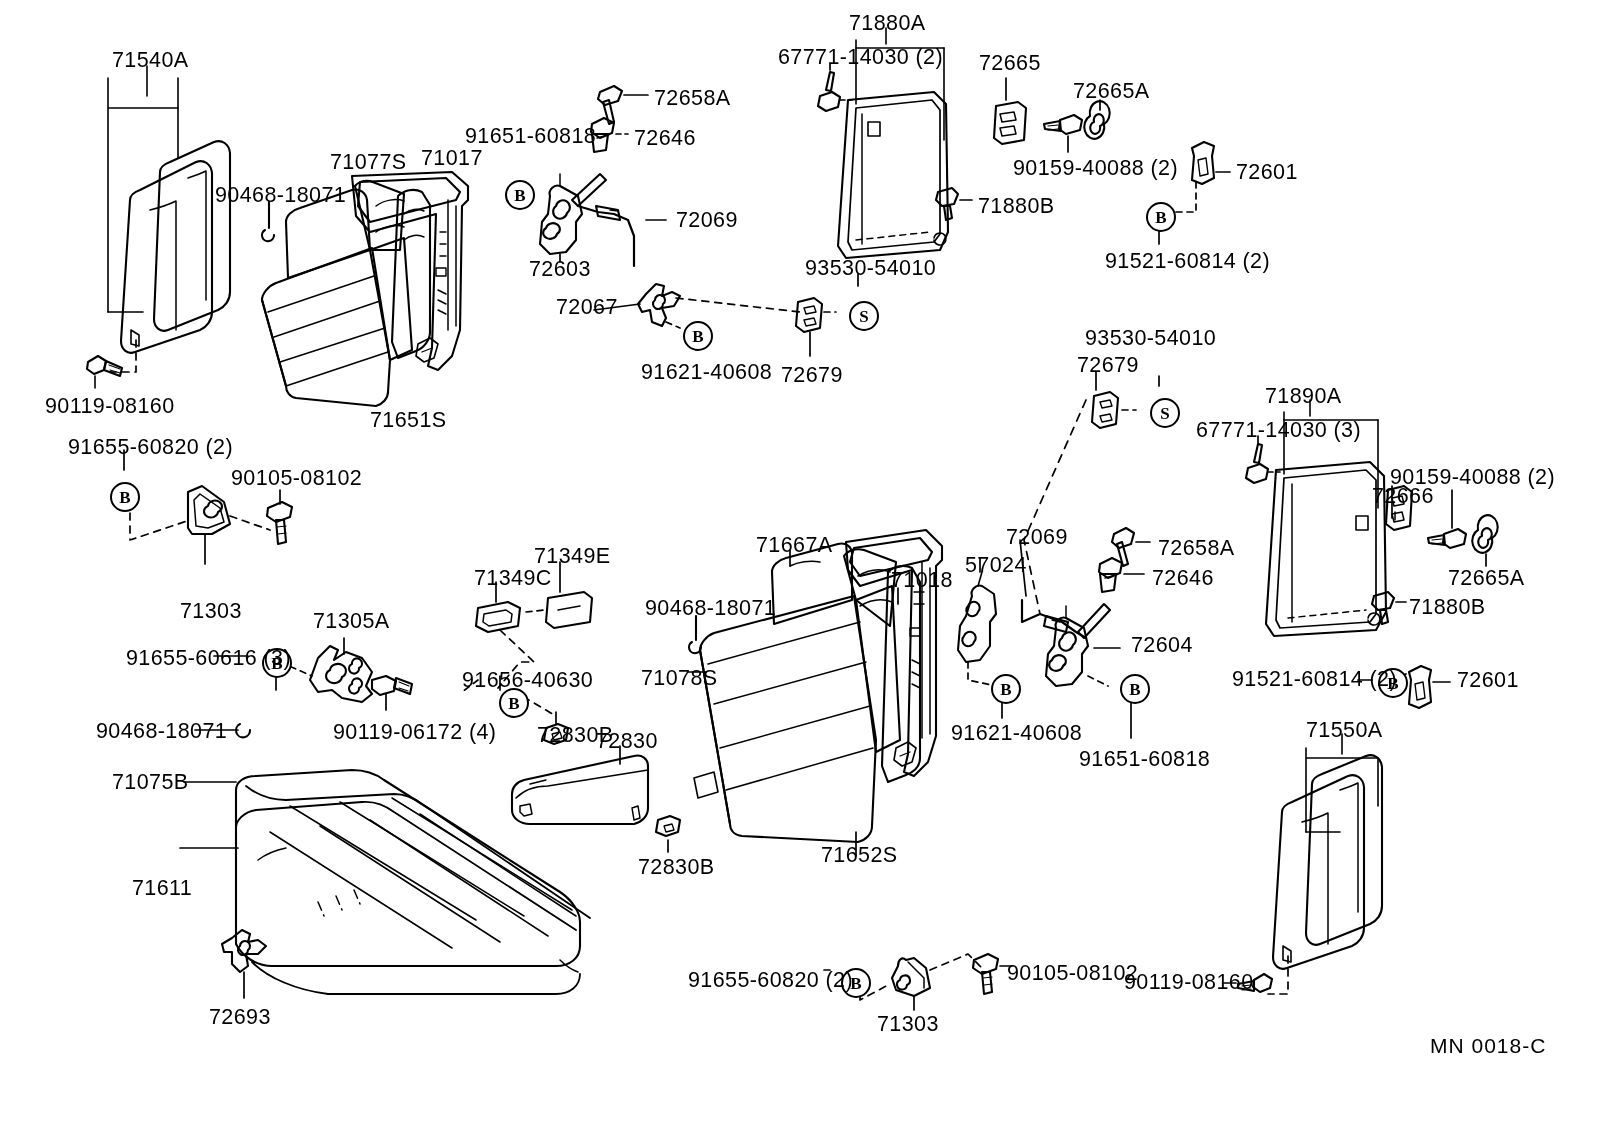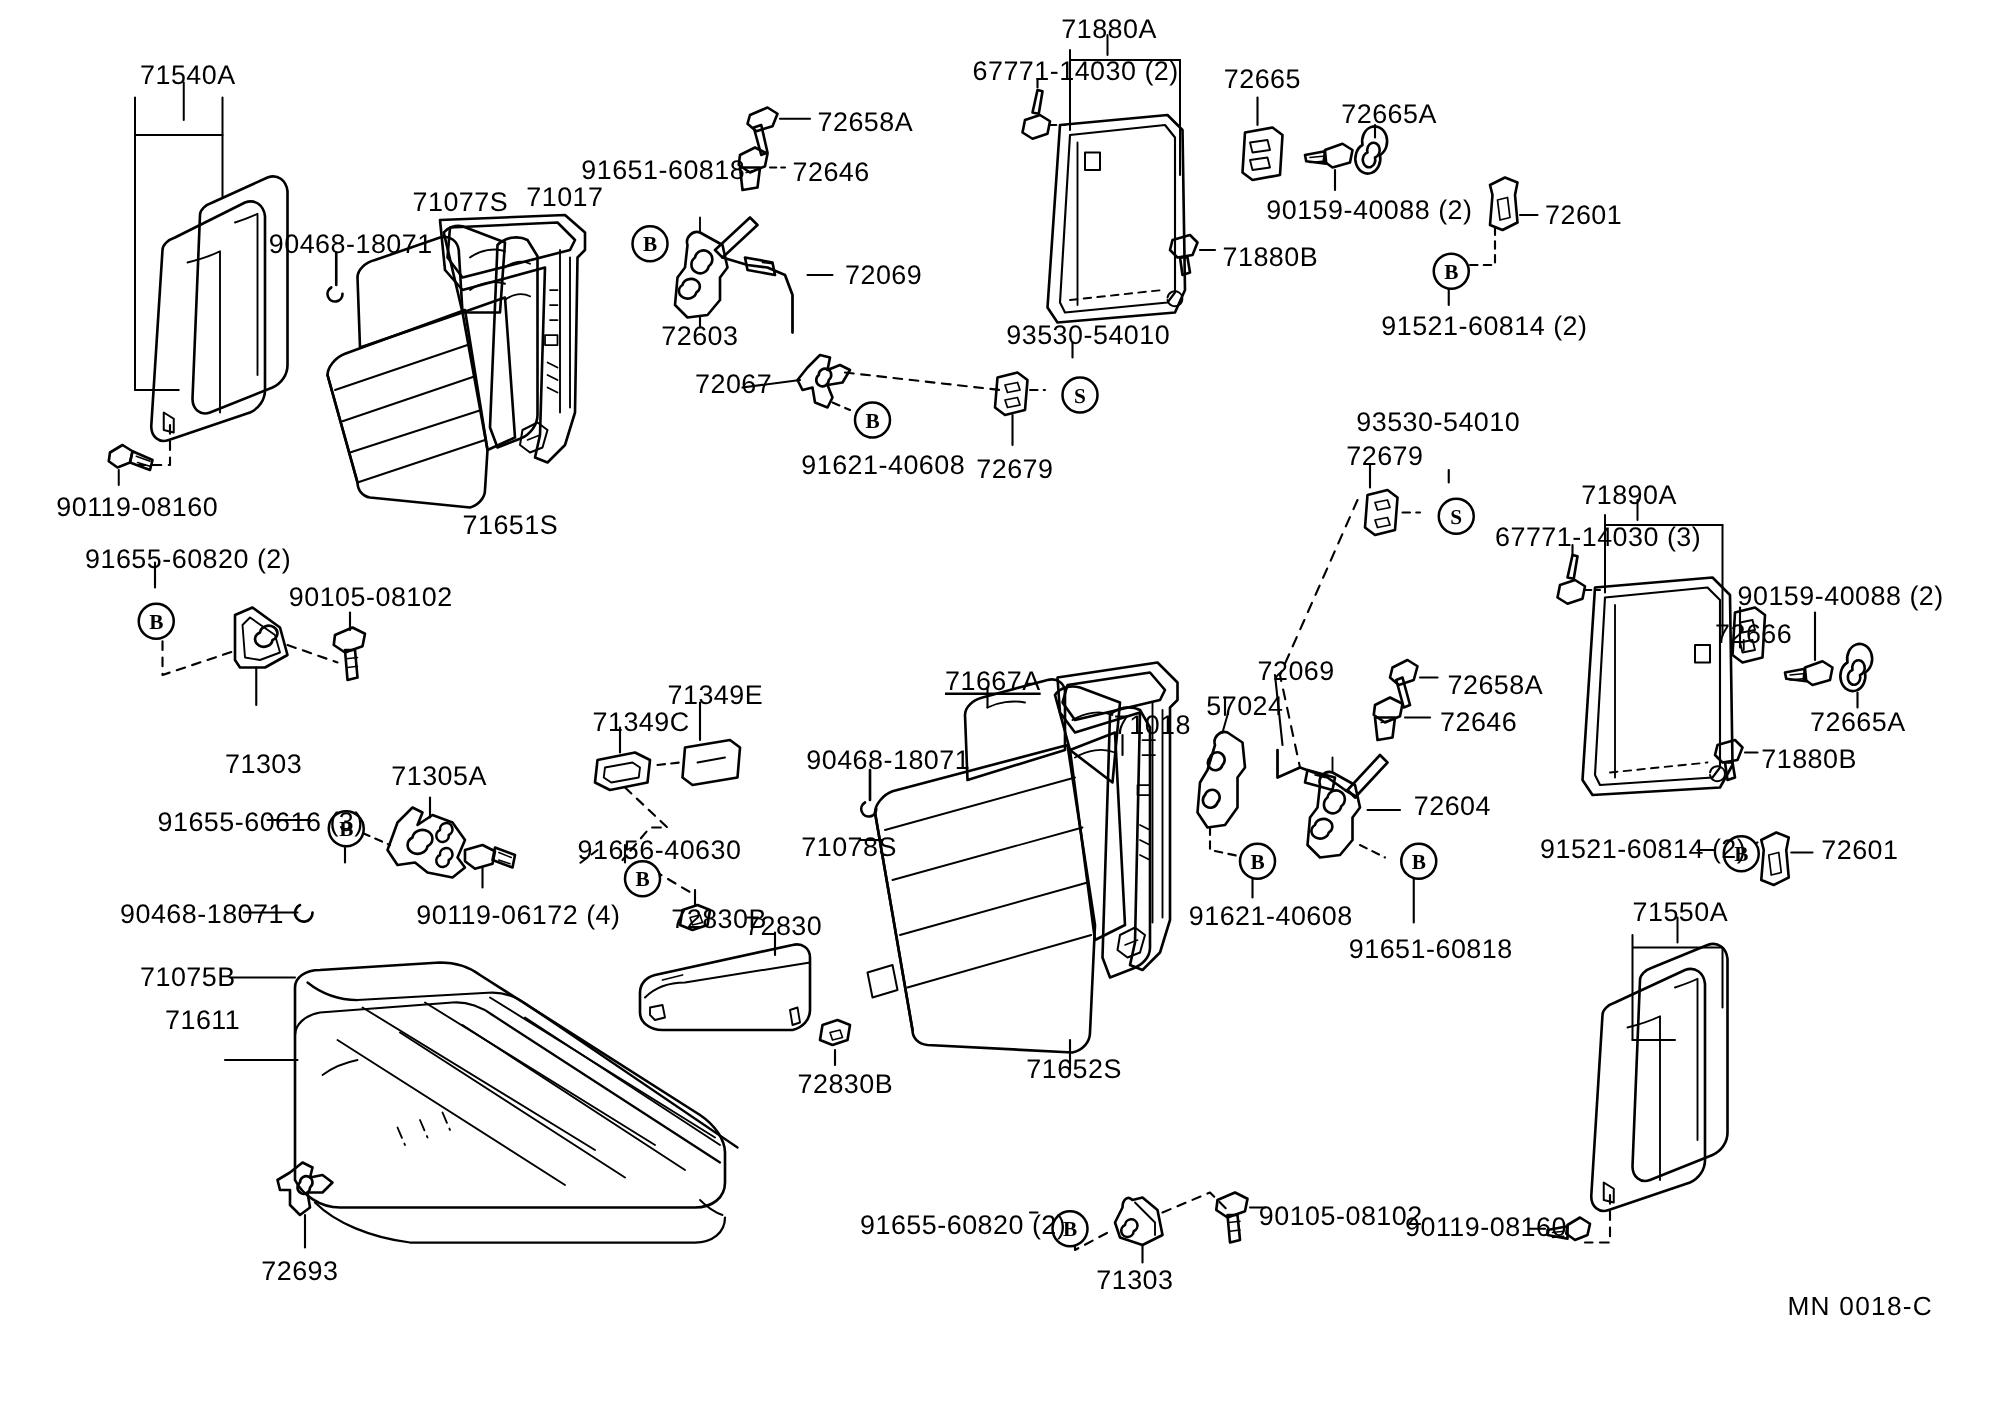--- a/index.html
+++ b/index.html
@@ -580,44 +580,44 @@
   <div class="lbl" style="left:106px;top:648px;margin-left:20px;">91655-60616 (3)</div>
   <div class="lbl" style="left:333px;top:722px;">90119-06172 (4)</div>
   <div class="lbl" style="left:96px;top:721px;">90468-18071</div>
   <div class="lbl" style="left:474px;top:568px;">71349C</div>
   <div class="lbl" style="left:534px;top:546px;">71349E</div>
   <div class="lbl" style="left:462px;top:670px;">91656-40630</div>
   <div class="lbl" style="left:537px;top:725px;">72830B</div>
   <div class="lbl" style="left:596px;top:731px;">72830</div>
   <div class="lbl" style="left:638px;top:857px;">72830B</div>
   <div class="lbl" style="left:645px;top:598px;">90468-18071</div>
-  <div class="lbl" style="left:756px;top:535px;text-decoration:underline;">71667A</div>
+  <div class="lbl" style="left:756px;top:535px;">71667A</div>
   <div class="lbl" style="left:891px;top:570px;text-align:right;">71018</div>
   <div class="lbl" style="left:641px;top:668px;">71078S</div>
   <div class="lbl" style="left:821px;top:845px;">71652S</div>
   <div class="lbl" style="left:965px;top:555px;">57024</div>
   <div class="lbl" style="left:1006px;top:527px;">72069</div>
   <div class="lbl" style="left:1158px;top:538px;">72658A</div>
   <div class="lbl" style="left:1152px;top:568px;">72646</div>
   <div class="lbl" style="left:1131px;top:635px;">72604</div>
   <div class="lbl" style="left:951px;top:723px;">91621-40608</div>
   <div class="lbl" style="left:1079px;top:749px;">91651-60818</div>
   <div class="lbl" style="left:1077px;top:355px;">72679</div>
   <div class="lbl" style="left:1085px;top:328px;">93530-54010</div>
   <div class="lbl" style="left:1265px;top:386px;">71890A</div>
   <div class="lbl" style="left:1196px;top:420px;">67771-14030 (3)</div>
   <div class="lbl" style="left:1390px;top:467px;">90159-40088 (2)</div>
-  <div class="lbl" style="left:1372px;top:497px;text-align:center;">72666</div>
+  <div class="lbl" style="left:1372px;top:486px;text-align:center;">72666</div>
   <div class="lbl" style="left:1448px;top:568px;">72665A</div>
   <div class="lbl" style="left:1409px;top:597px;">71880B</div>
   <div class="lbl" style="left:1232px;top:669px;">91521-60814 (2)</div>
   <div class="lbl" style="left:1457px;top:670px;">72601</div>
   <div class="lbl" style="left:1306px;top:720px;">71550A</div>
   <div class="lbl" style="left:112px;top:772px;">71075B</div>
-  <div class="lbl" style="left:132px;top:806px;">71611</div>
+  <div class="lbl" style="left:132px;top:878px;">71611</div>
   <div class="lbl" style="left:209px;top:1007px;">72693</div>
   <div class="lbl" style="left:688px;top:970px;">91655-60820 (2)</div>
   <div class="lbl" style="left:1007px;top:963px;">90105-08102</div>
   <div class="lbl" style="left:877px;top:1014px;">71303</div>
   <div class="lbl" style="left:1124px;top:972px;">90119-08160</div>
 
   <div class="footer" style="left:1430px;top:1034px;">MN  0018-C</div>
 
 </div>
 

